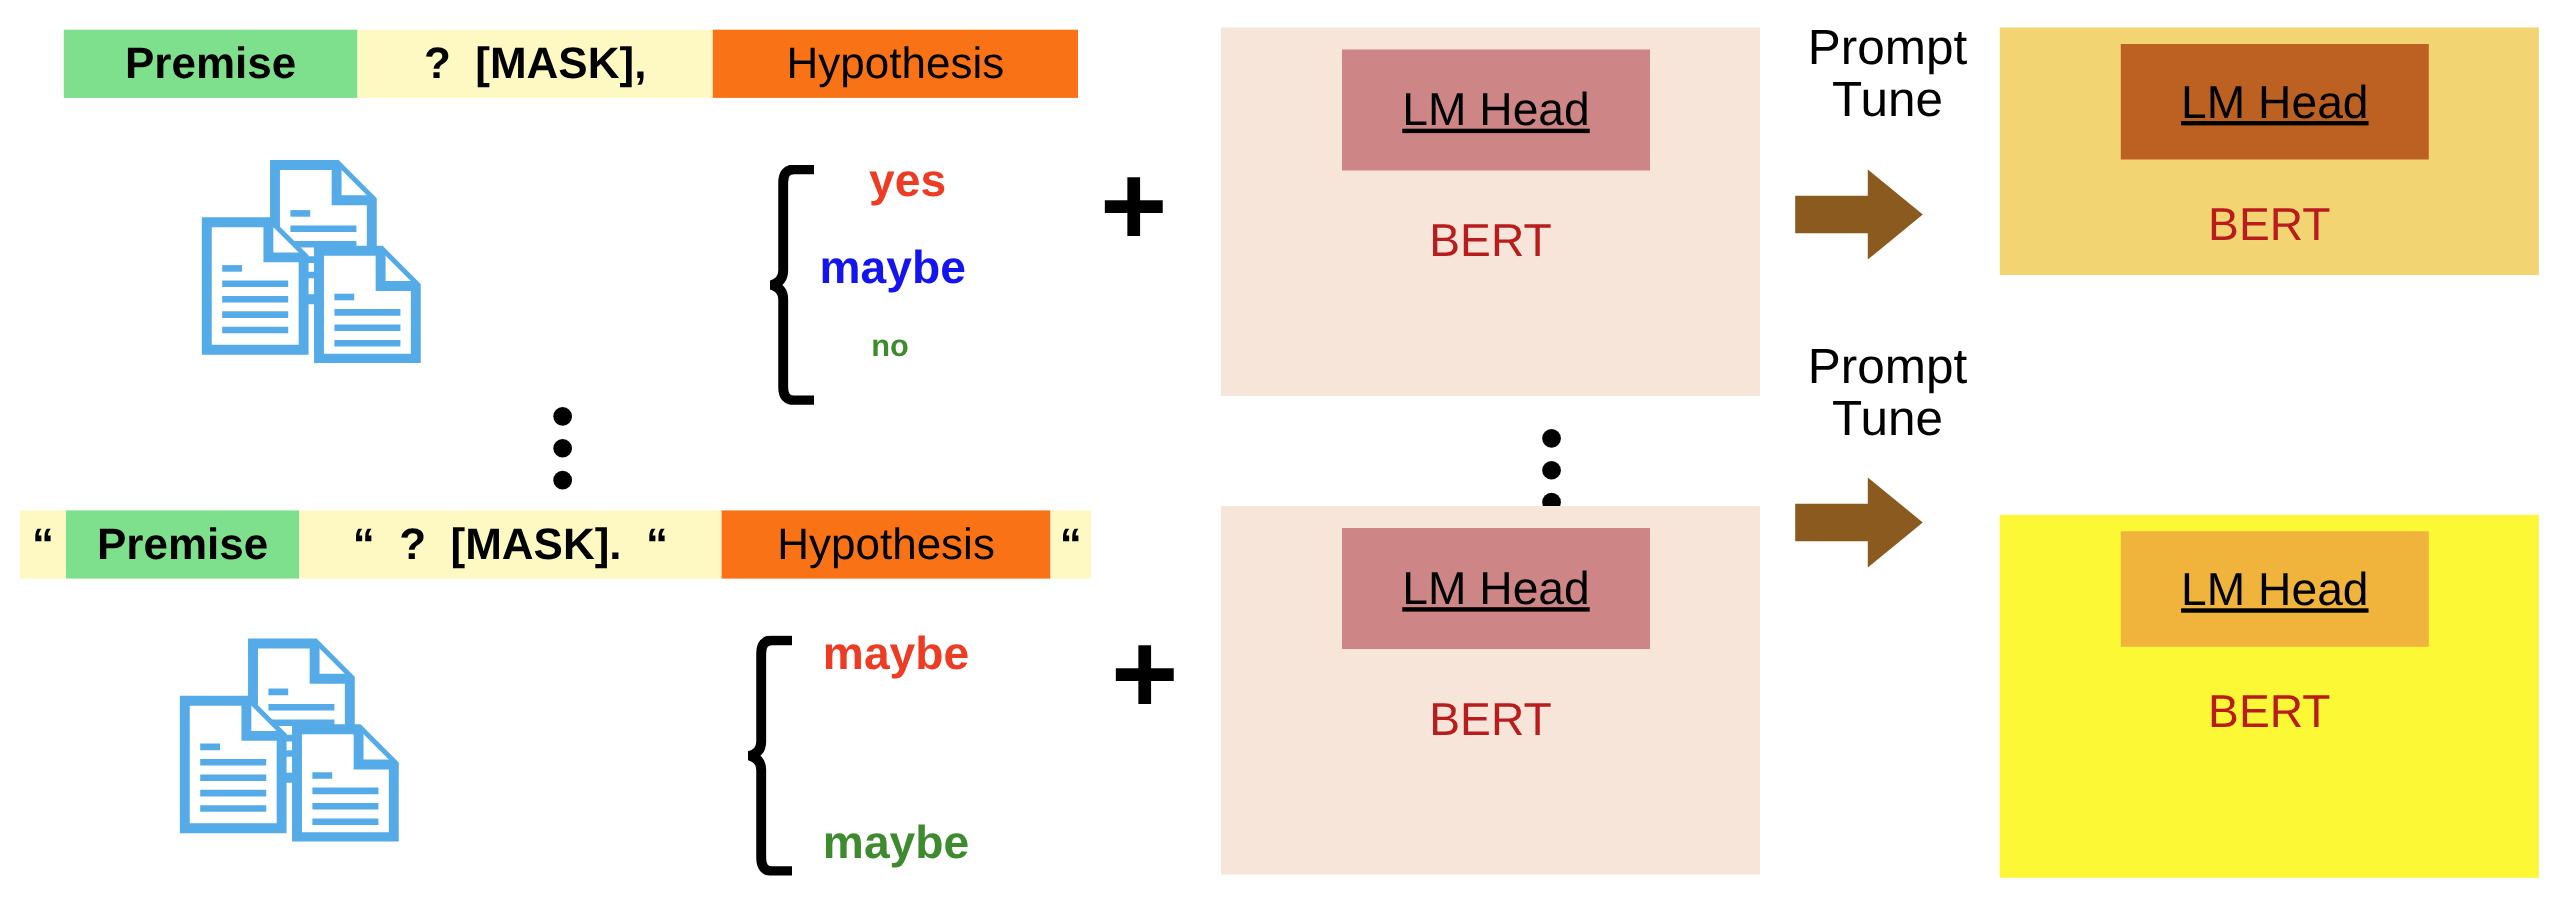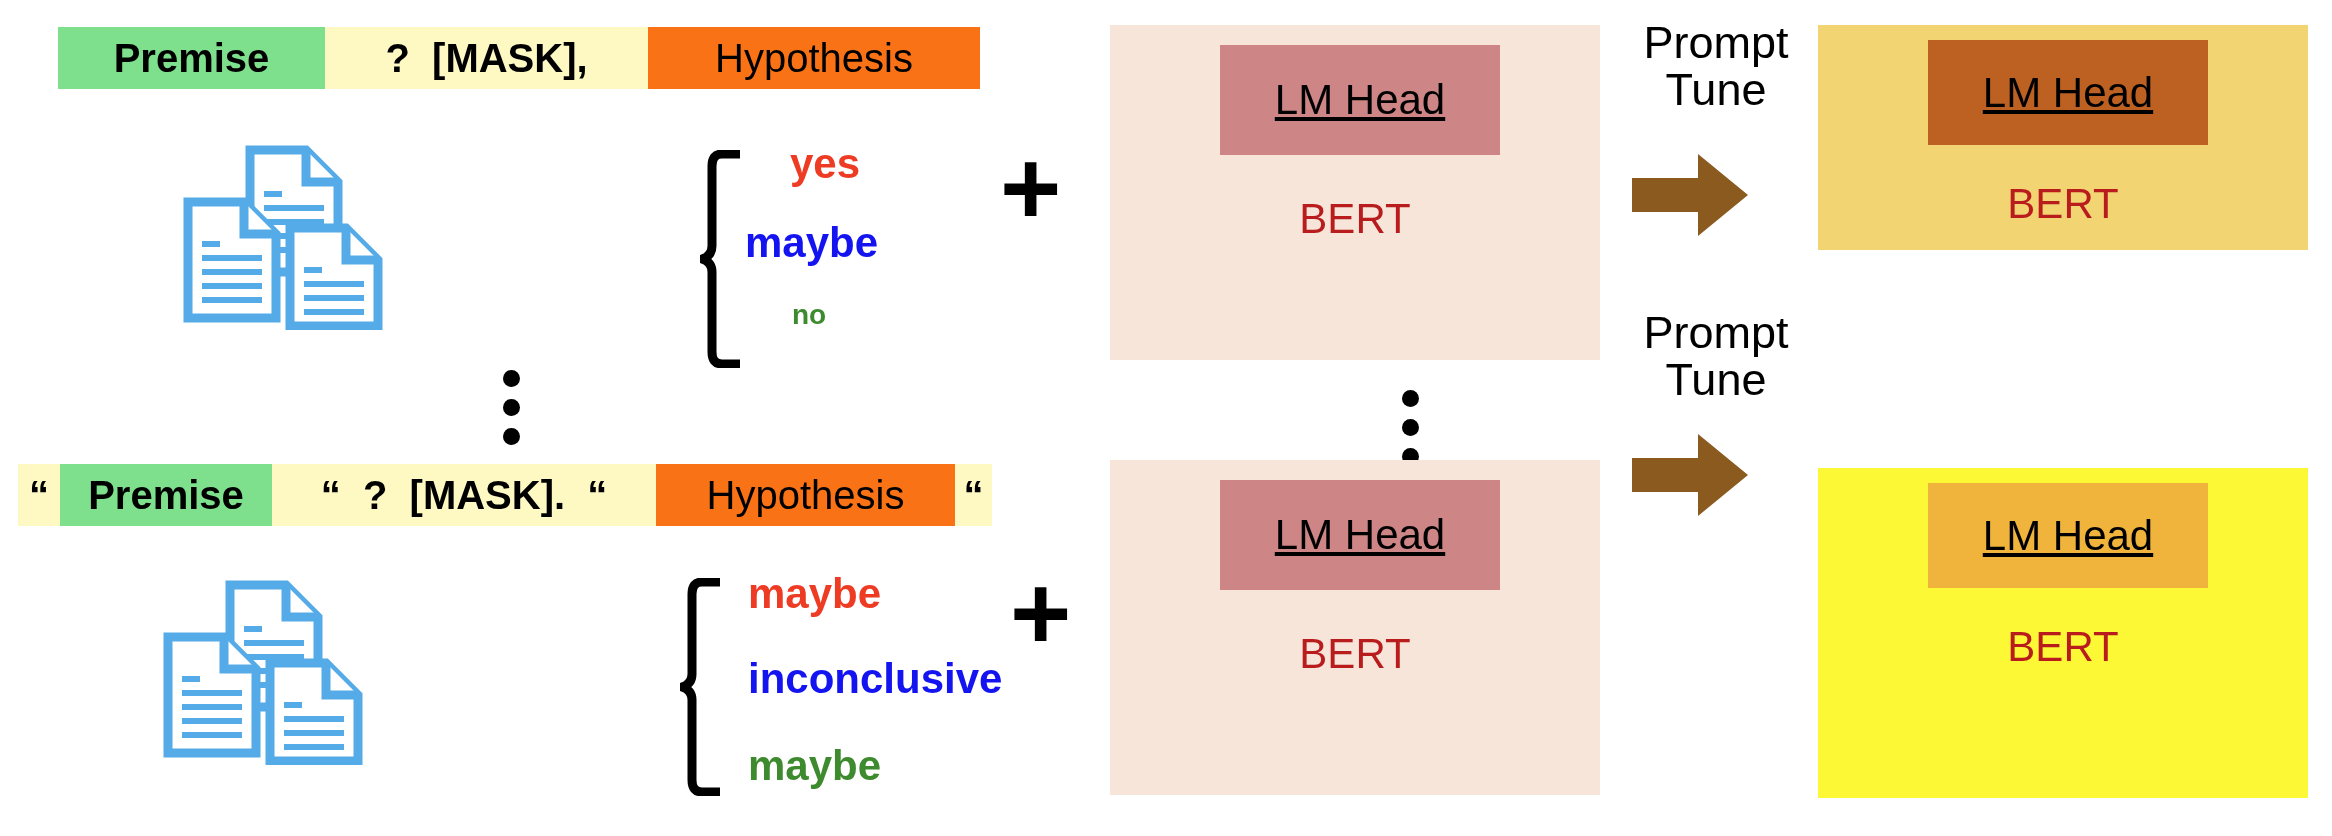--- a/index.html
+++ b/index.html
@@ -238,21 +238,20 @@
     </svg>
   </div>
 
   <div class="brace" style="left:680px; top:578px; width:40px; height:218px;">
     <svg width="40" height="218" viewBox="0 0 40 218">
       <path d="M38 4 H22 Q12 4 12 16 V96 Q12 106 2 109 Q12 112 12 122 V202 Q12 214 22 214 H38" fill="none" stroke="#000000" stroke-width="9" stroke-linecap="square"></path>
     </svg>
   </div>
 
   <div class="verb verb-red" style="left:748px; top:570px; font-size:42px;">maybe</div>
-  <div class="verb verb-blue" style="left:748px; top:655px; font-size:42px;">inconclusive</div>
   <div class="verb verb-green" style="left:748px; top:742px; font-size:42px;">maybe</div>
 
   <div class="plus" style="left:1010px; top:560px; font-size:105px;">+</div>
 
   <div class="model-box" style="left:1110px; top:460px; width:490px; height:335px; background:#F7E5DA;">
     <div class="model-inner-head" style="left:110px; top:20px; width:280px; height:110px; background:#CE8586; font-size:42px;">LM Head</div>
     <div class="model-name" style="top:170px; font-size:42px;">BERT</div>
   </div>
 
   <div class="tune-label" style="left:1606px; top:310px; width:220px; font-size:45px;">

